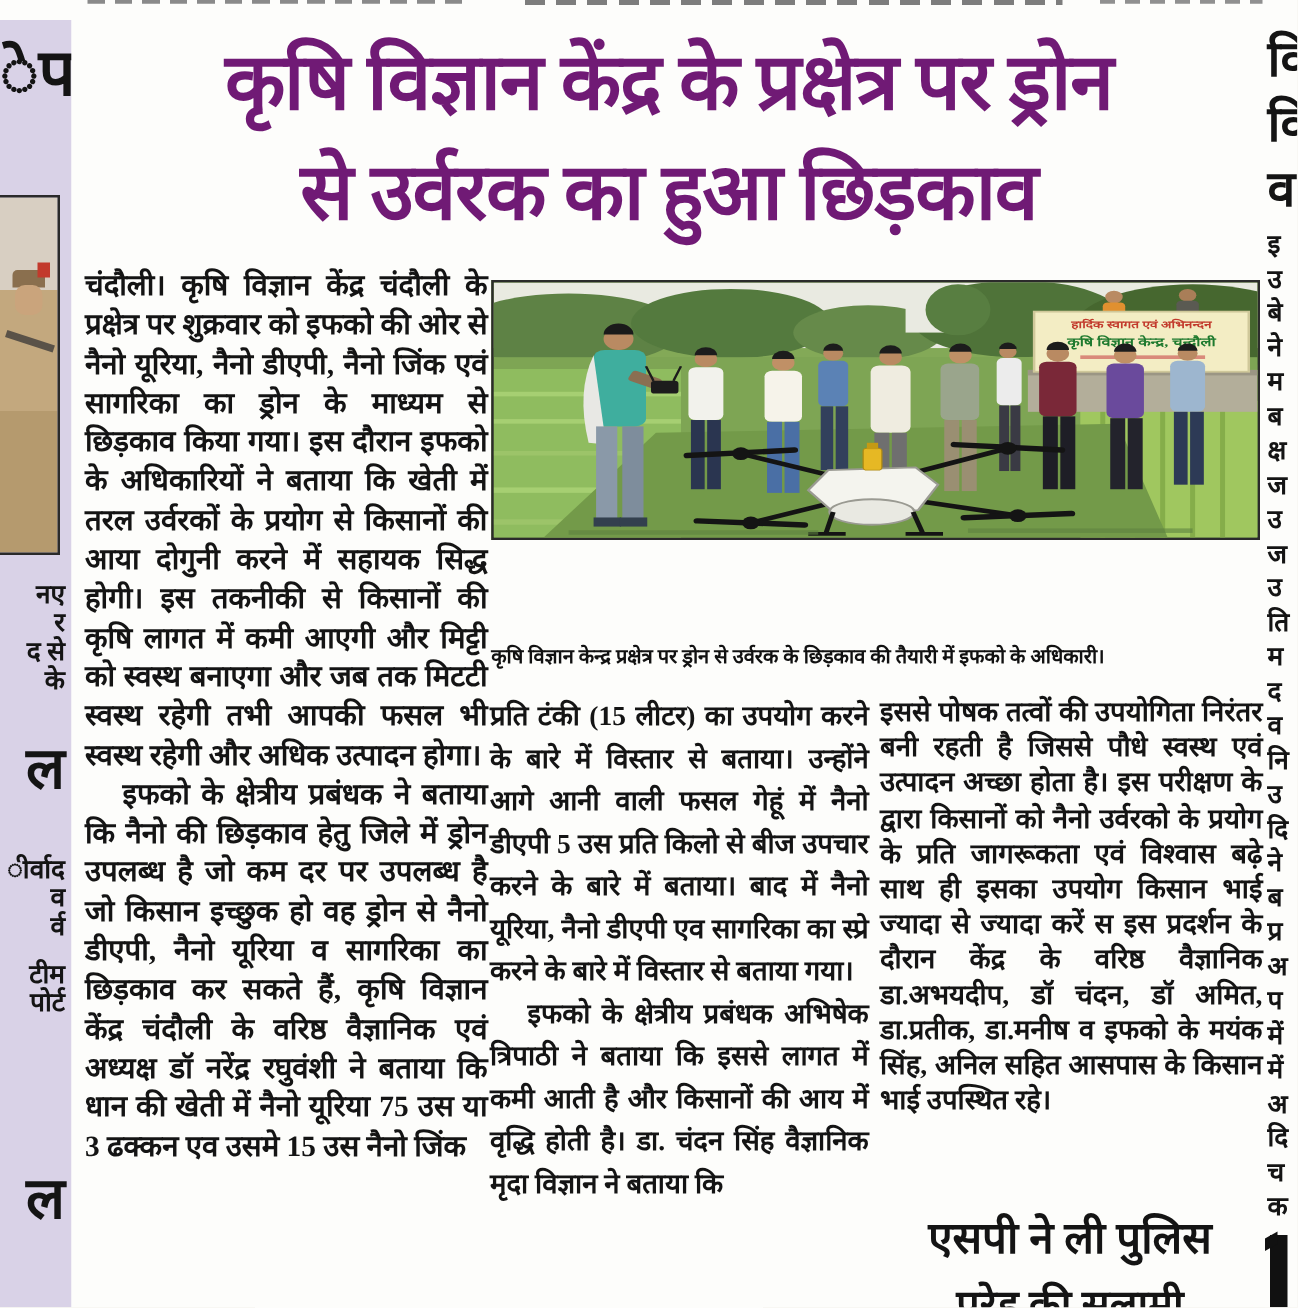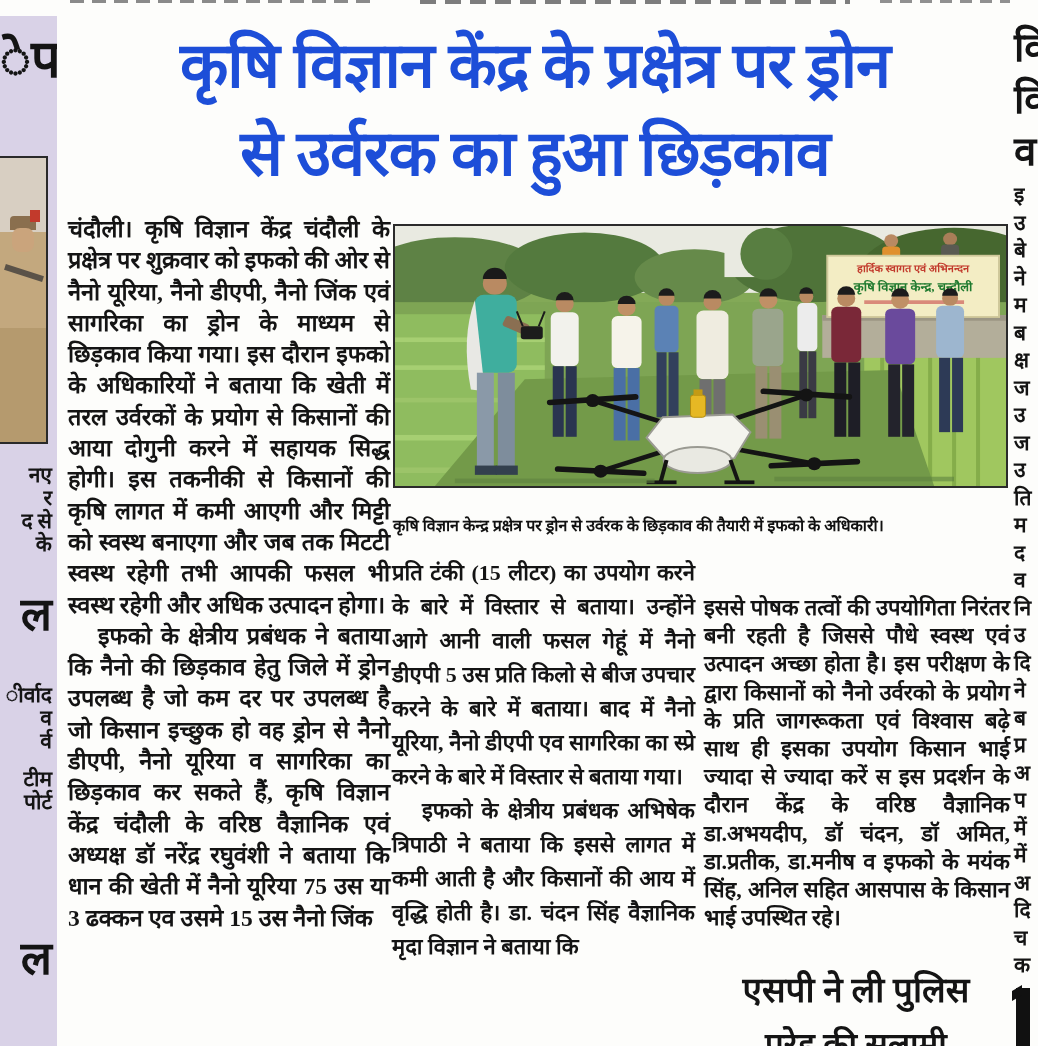--- a/index.html
+++ b/index.html
@@ -35,29 +35,29 @@
   
   .right-strip { position:absolute; left:1012px; top:0; width:26px; height:1046px; overflow:hidden; background:#fdfdfb; }
   .rs-heads { position:absolute; left:2px; top:22px; }
   .rs-heads .frag { display:block; font-size:40px; font-weight:700; line-height:52px; white-space:nowrap; }
   .rs-body { position:absolute; left:2px; top:182px; }
   .rs-body .frag { display:block; font-size:21px; font-weight:600; line-height:27.5px; white-space:nowrap; }
   .rs-bigcut { position:absolute; left:4px; top:988px; width:14px; height:58px; background:#111; }
   .rs-bigcut:before { content:""; position:absolute; left:-4px; top:0; width:10px; height:10px; background:#111; transform:skewY(-30deg); }
   
   .headline { position:absolute; left:60px; top:22px; width:950px; text-align:center;
-    font-weight:700; font-size:63px; line-height:88px; letter-spacing:-1px; color:#1d4ed8; }
+    font-weight:700; font-size:63px; line-height:88px; letter-spacing:-1px; color:#701a75; }
   .col { position:absolute; text-align:justify; }
   .col1 { left:68px;  top:214px; width:322px; font-size:23.5px; line-height:31.3px; font-weight:600; }
   .col2 { left:392px; top:556px; width:303px; font-size:22px; line-height:34px; font-weight:600; }
-  .col3 { left:704px; top:556px; width:306px; font-size:22px; line-height:28.2px; font-weight:600;margin-top:38px; }
+  .col3 { left:704px; top:556px; width:306px; font-size:22px; line-height:28.2px; font-weight:600; }
   .col p + p { text-indent:30px; }
   .dateline { font-weight:800; }
   
-  .photo { position:absolute; left:393px; top:224px; width:615px; height:264px;
+  .photo { position:absolute; left:393px; top:224px; width:615px; height:208px;
     border:2px solid #2b2b2b; background:#83a957; }
   .photo svg { display:block; width:100%; height:100%; }
   .caption { position:absolute; left:393px; top:511px; width:615px;
     font-size:16px; font-weight:600; line-height:30px; color:#111; }
   
   .bottom-left { position:absolute; left:78px; top:958px; width:615px; text-align:center;
     font-size:57px; font-weight:700; line-height:80px; letter-spacing:-1px; white-space:nowrap; }
   .bottom-right { position:absolute; left:700px; top:968px; width:312px; text-align:center;
     font-size:35px; font-weight:600; line-height:46px; }
   .bottom-right .l2 { display:block; font-size:33px; margin-top:8px; }

